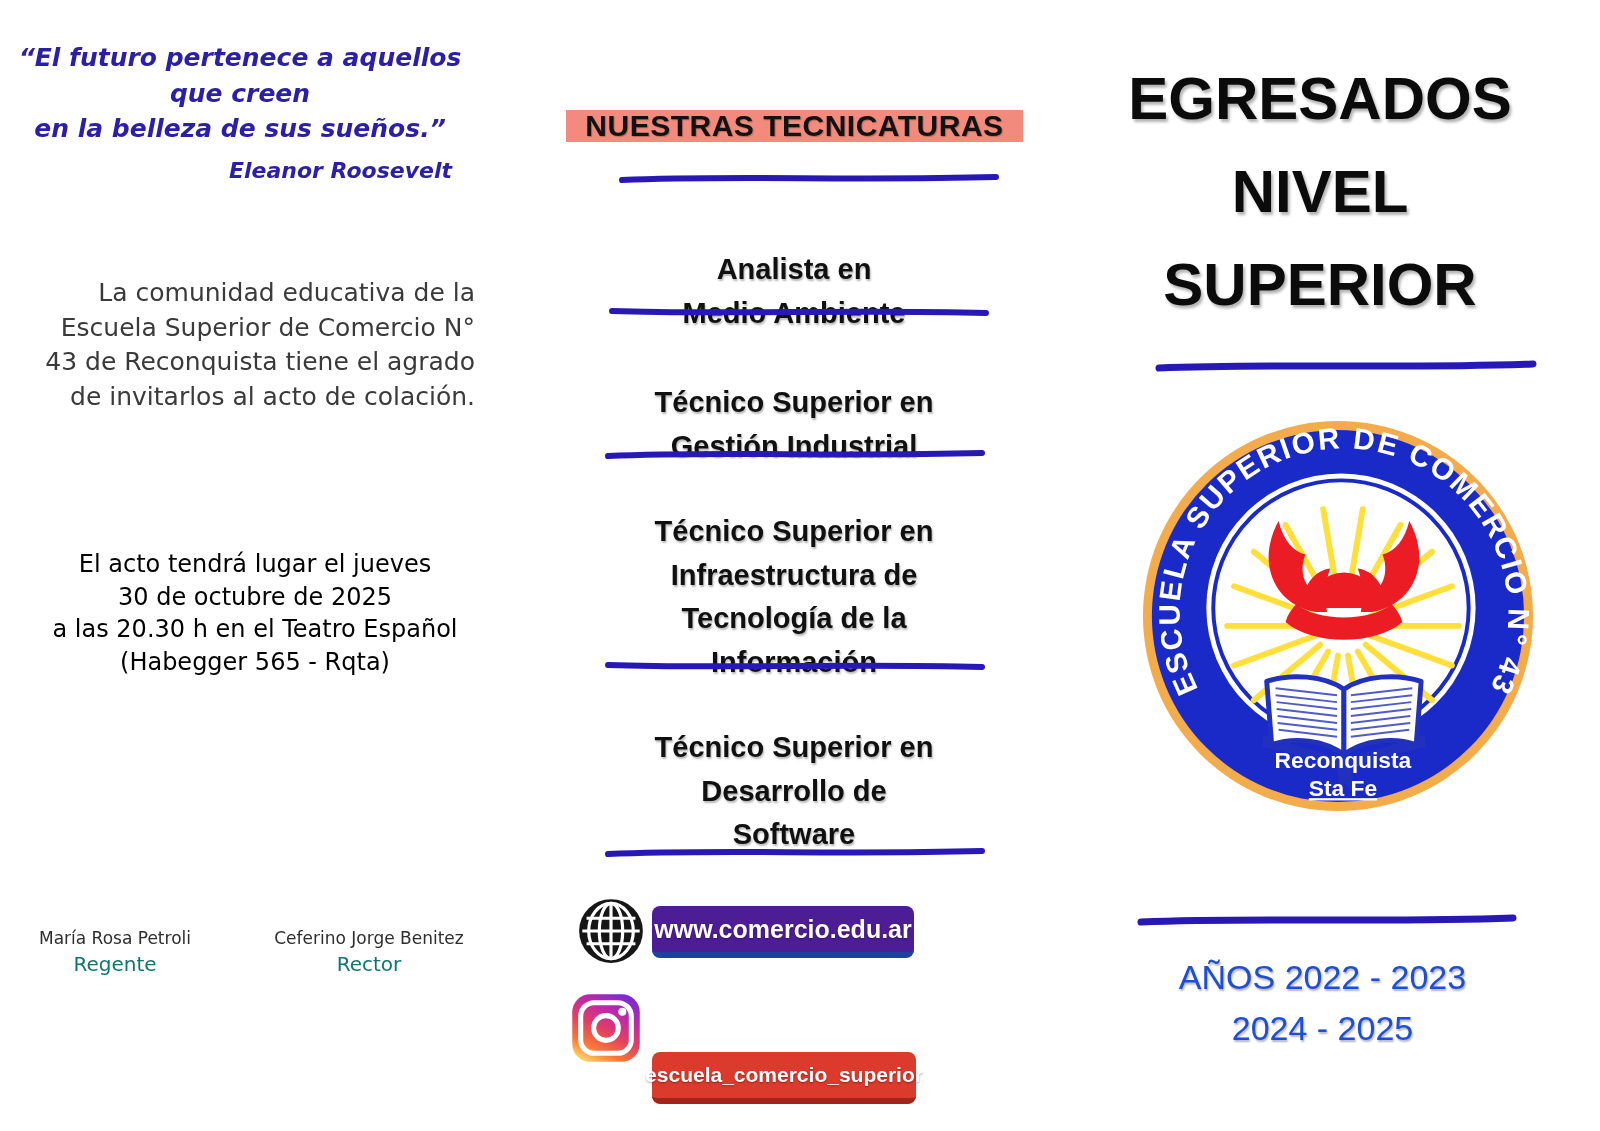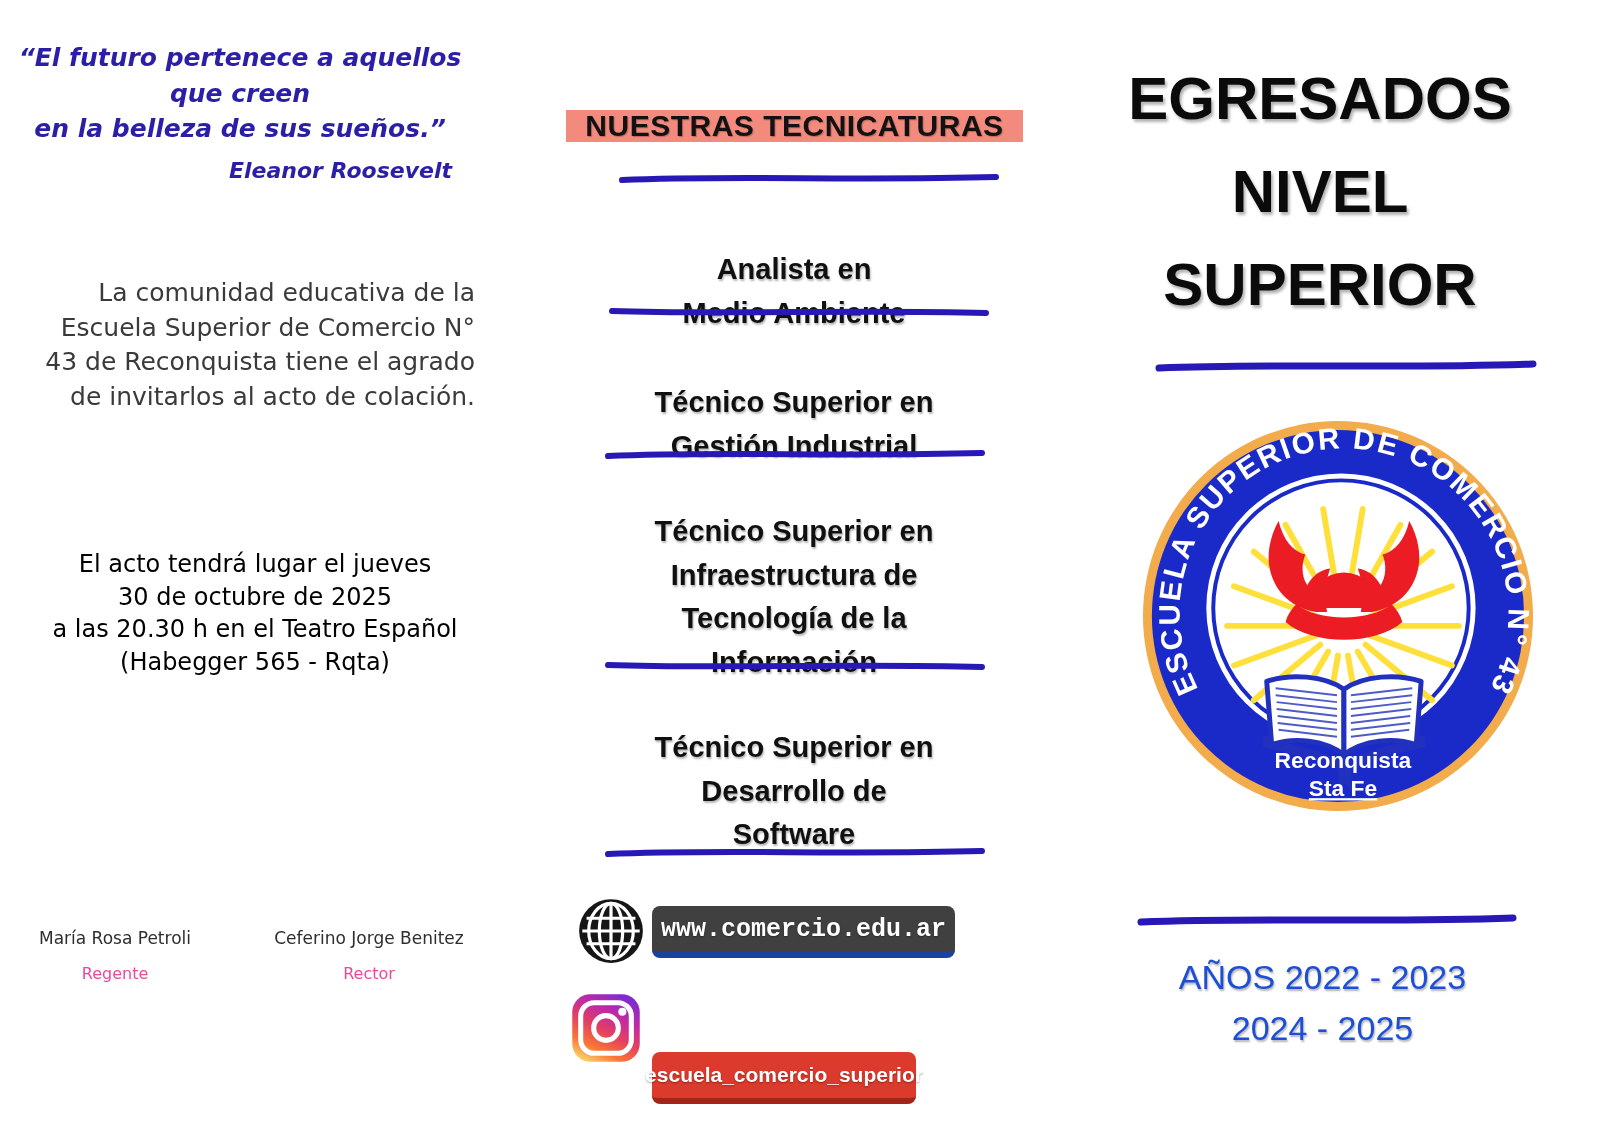--- a/index.html
+++ b/index.html
@@ -37,21 +37,21 @@
     color:#000000;
   }
   .signatures {
     left:4px; top:928px; width:508px;
     display:flex;
   }
   .sig { text-align:center; }
   .sig-1 { width:222px; }
   .sig-2 { flex:1; }
   .sig-name { font-size:17px; color:#2e2e2e; }
-  .sig-role { font-size:16px; color:#ec4899; margin-top:16px; }
+  .sig-role { font-size:20px; color:#0f766e; margin-top:4px; }
 
   
   .mid-header {
     left:566px; top:110px; width:457px; height:32px;
     background:#F28B7D;
     display:flex; align-items:center; justify-content:center;
     font-family:"Liberation Sans", sans-serif;
     font-weight:bold; font-size:30px; color:#121212;
     letter-spacing:0.5px;
     text-shadow:1px 1px 1px rgba(0,0,0,0.25);
@@ -68,25 +68,24 @@
   }
   .pill {
     height:52px;
     display:flex; align-items:center; justify-content:center;
     border-radius:8px;
     font-family:"Liberation Sans", sans-serif;
     font-weight:bold; color:#ffffff;
     text-shadow:0 1px 2px rgba(0,0,0,0.35);
   }
   .pill-web {
-    left:652px; top:906px; width:303px;
-    background:#404040;
+    left:652px; top:906px; width:262px;
+    background:#4c1d95;
     border-bottom:6px solid #1E419F;
     font-size:25px;
-    font-family:Liberation Mono, monospace;
   }
   .pill-insta {
     left:652px; top:1052px; width:264px;
     background:#DC3A2C;
     border-bottom:6px solid #A02619;
     font-size:21px;
   }
 
   
   .big-title {

